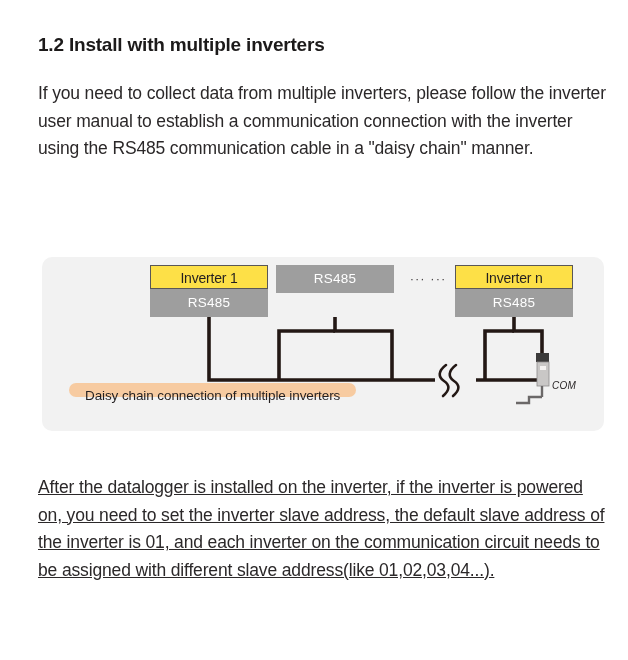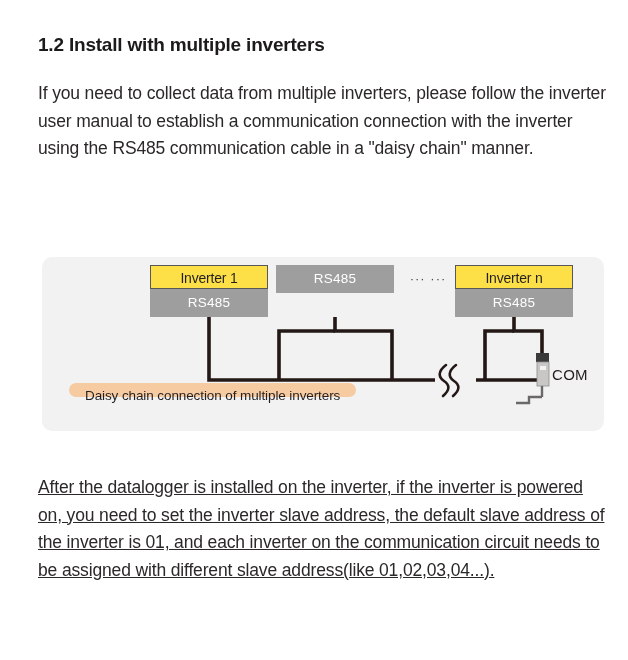--- a/index.html
+++ b/index.html
@@ -116,24 +116,25 @@
     top: 0;
     width: 562px;
     height: 174px;
     overflow: visible;
   }
 
   
   .com-label {
     position: absolute;
     left: 510px;
-    top: 109px;
-    font-size: 15px;
+    top: 123px;
+    font-size: 10px;
     color: #231f20;
     letter-spacing: 0.3px;
+    font-style: italic;
   }
 
   
   .badge-caption {
     position: absolute;
     left: 27px;
     top: 126px;
     height: 14px;
     line-height: 25px;
     padding: 0 16px;

